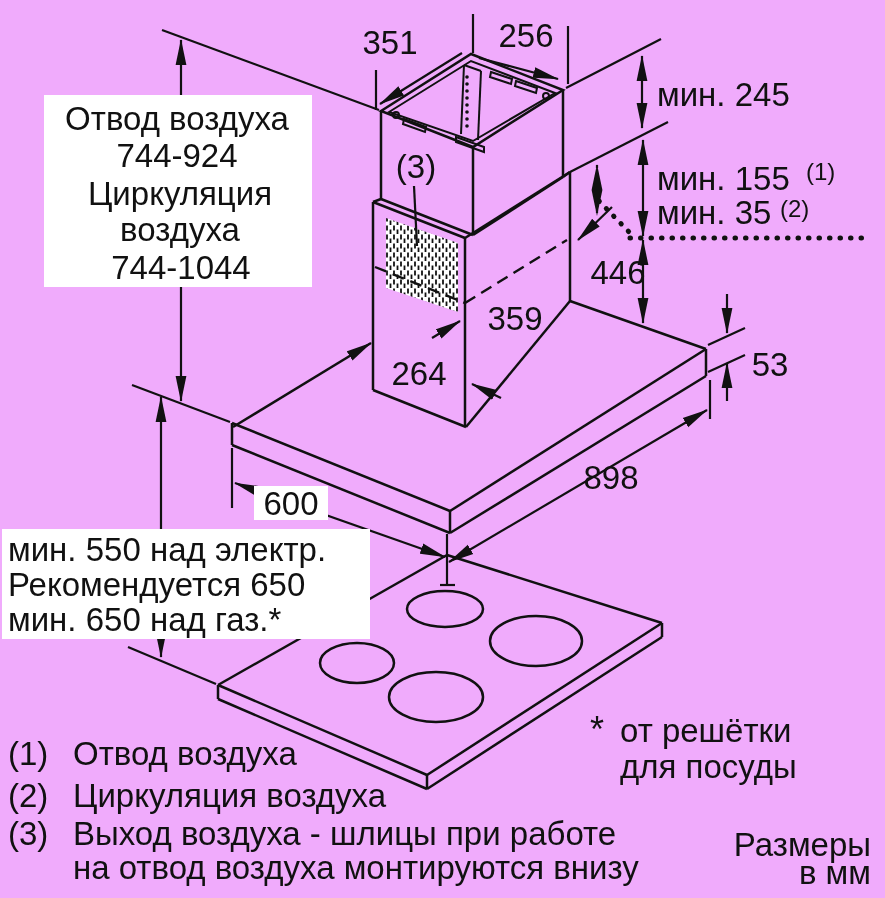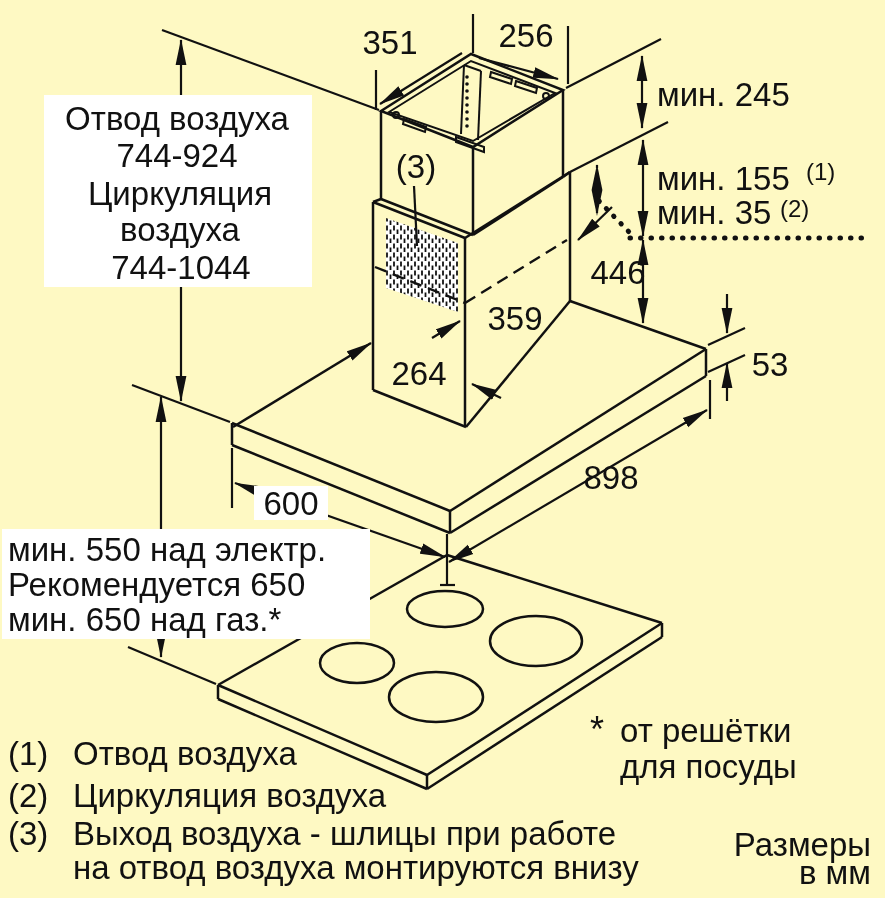--- a/index.html
+++ b/index.html
@@ -1,16 +1,16 @@
 <!DOCTYPE html>
 <html><head>
 <meta charset="utf-8">
 <style>
   html,body{margin:0;padding:0;background:#ffffff;}
-  .stage{position:relative;width:885px;height:898px;background:#fef9c3;overflow:hidden;}
+  .stage{position:relative;width:885px;height:898px;background:#f0abfc;overflow:hidden;}
   svg{display:block;}
   text{font-family:"Liberation Sans","DejaVu Sans",sans-serif;fill:#111111;}
   .t33{font-size:33px;}
   .t24{font-size:24px;}
   .t36{font-size:36px;}
   .ln{stroke:#111111;stroke-width:2.5;fill:none;}
   .thin{stroke:#111111;stroke-width:2;fill:none;}
   .dim{stroke:#111111;stroke-width:2.2;fill:none;}
   .dash{stroke:#111111;stroke-width:2.4;fill:none;stroke-dasharray:12 7;}
   .dots{stroke:#111111;stroke-width:5;fill:none;stroke-dasharray:0.5 10;stroke-linecap:round;}

